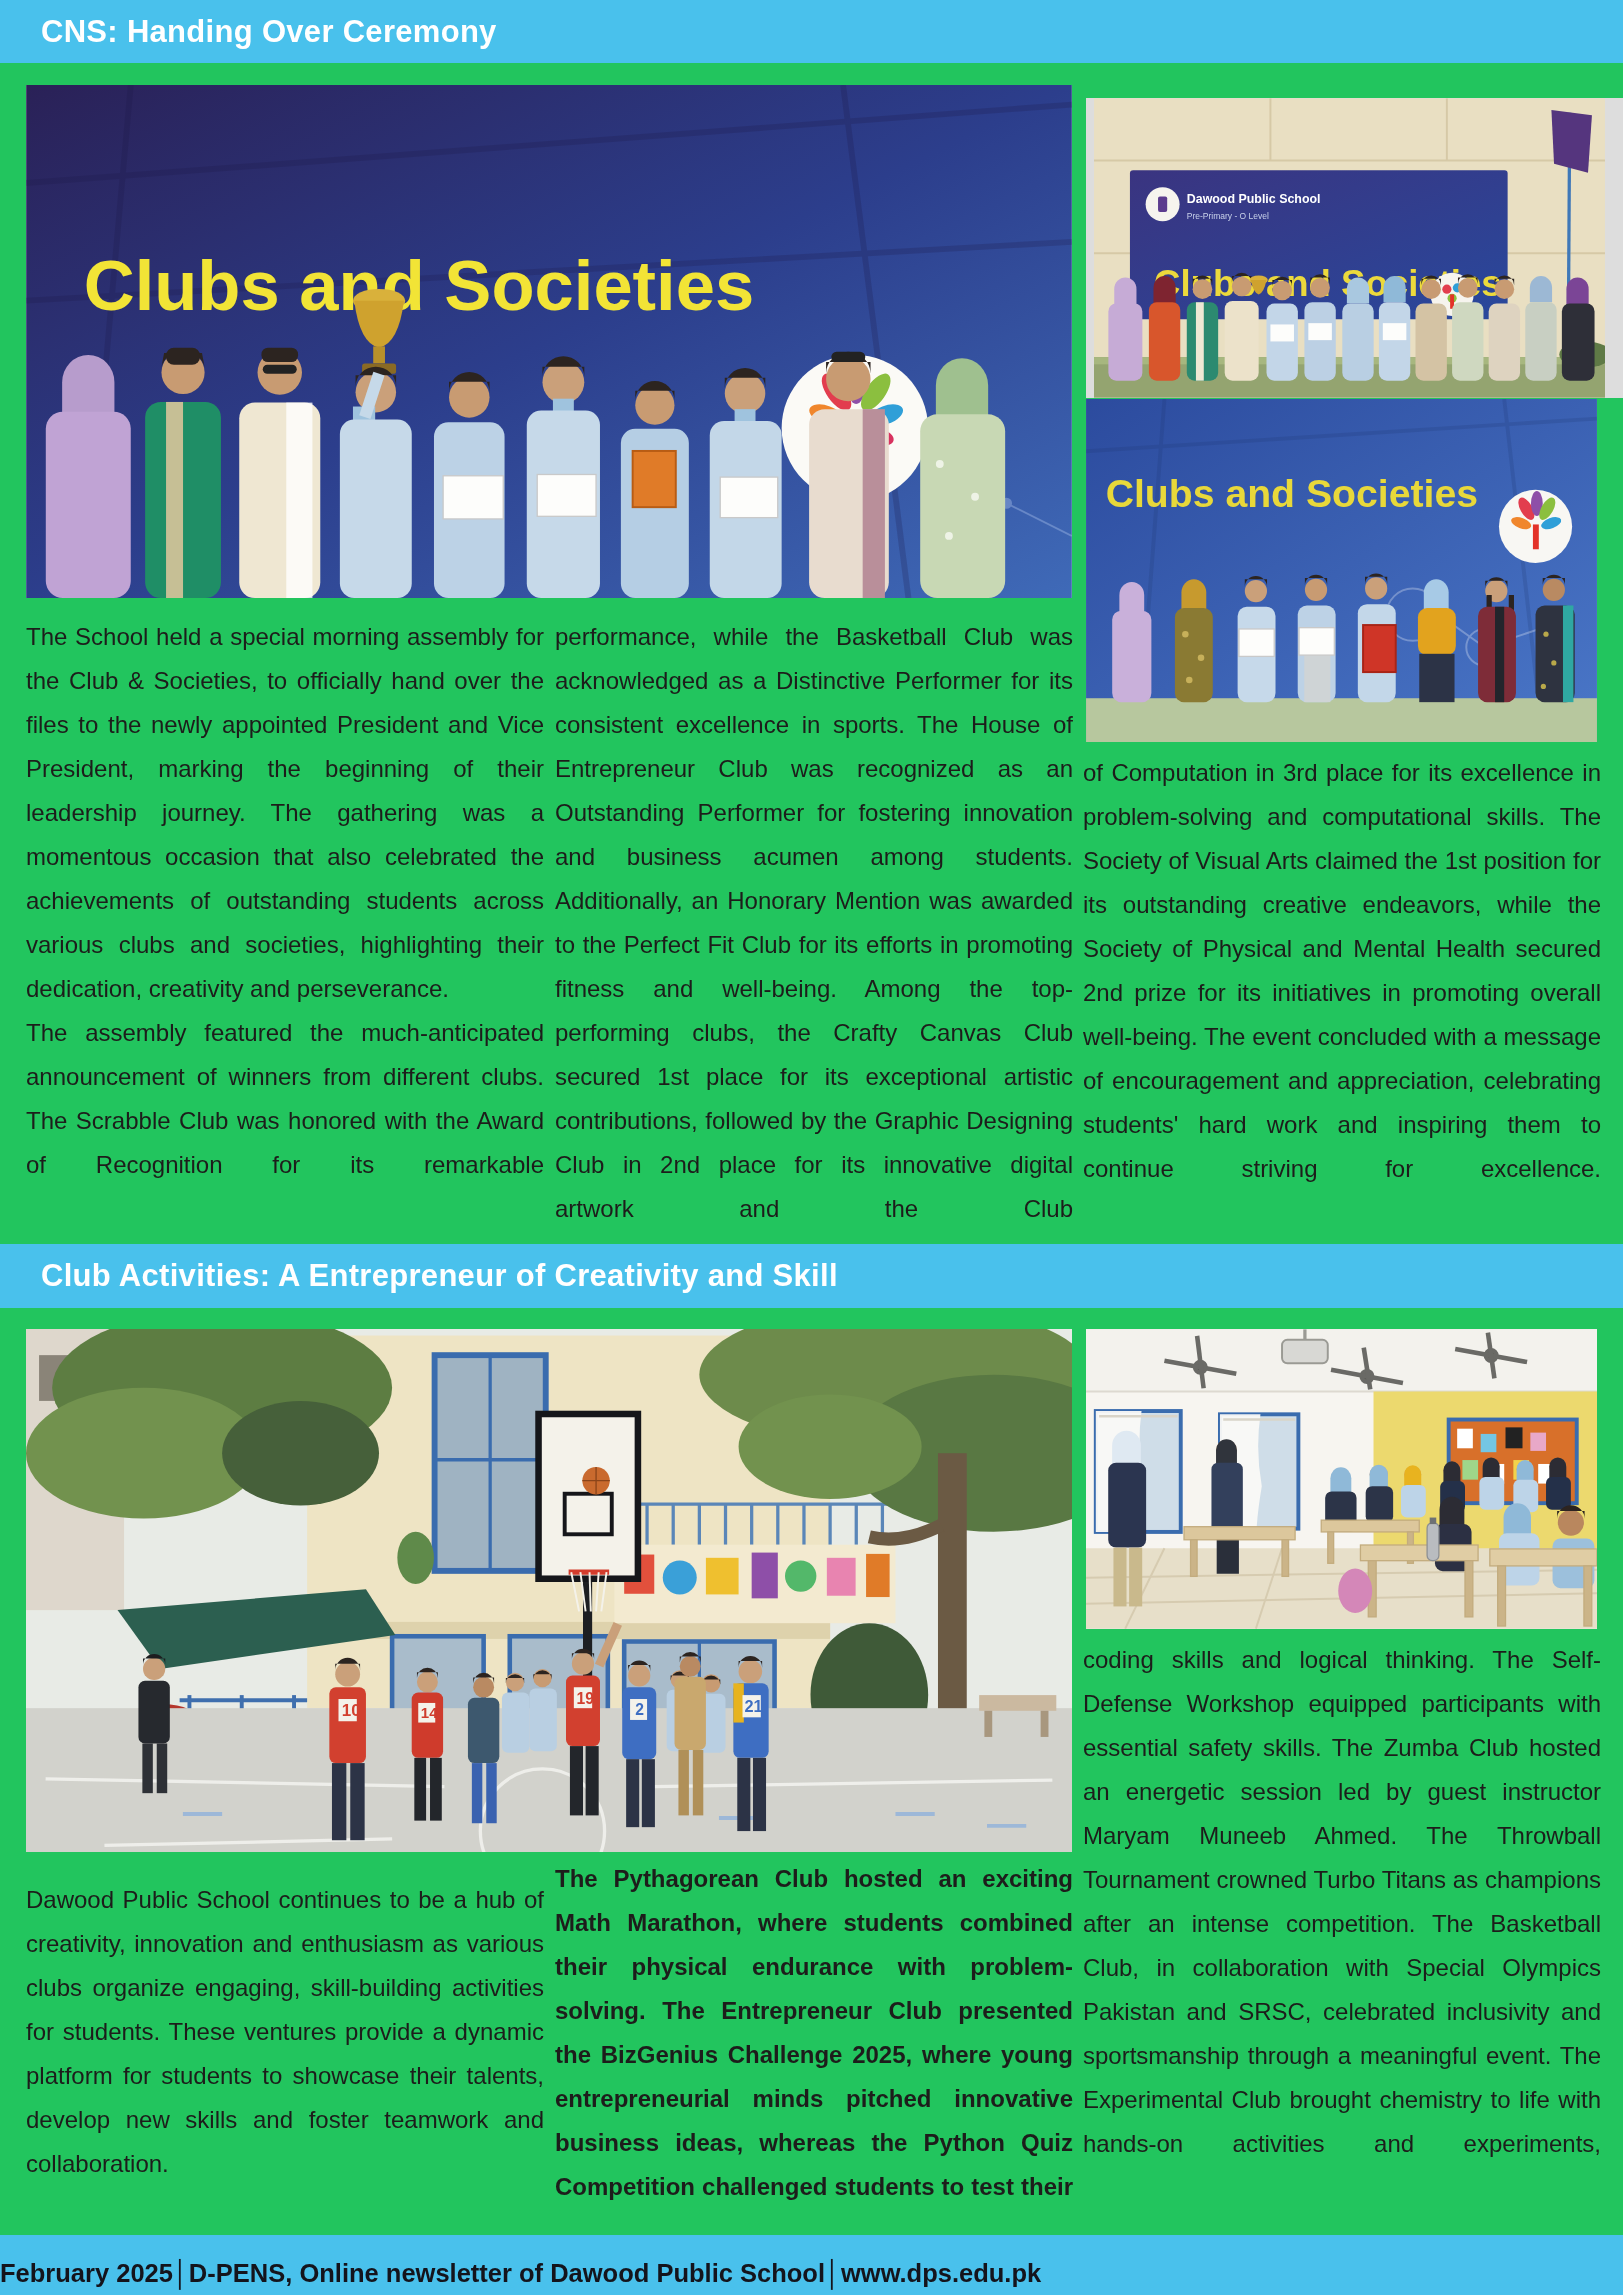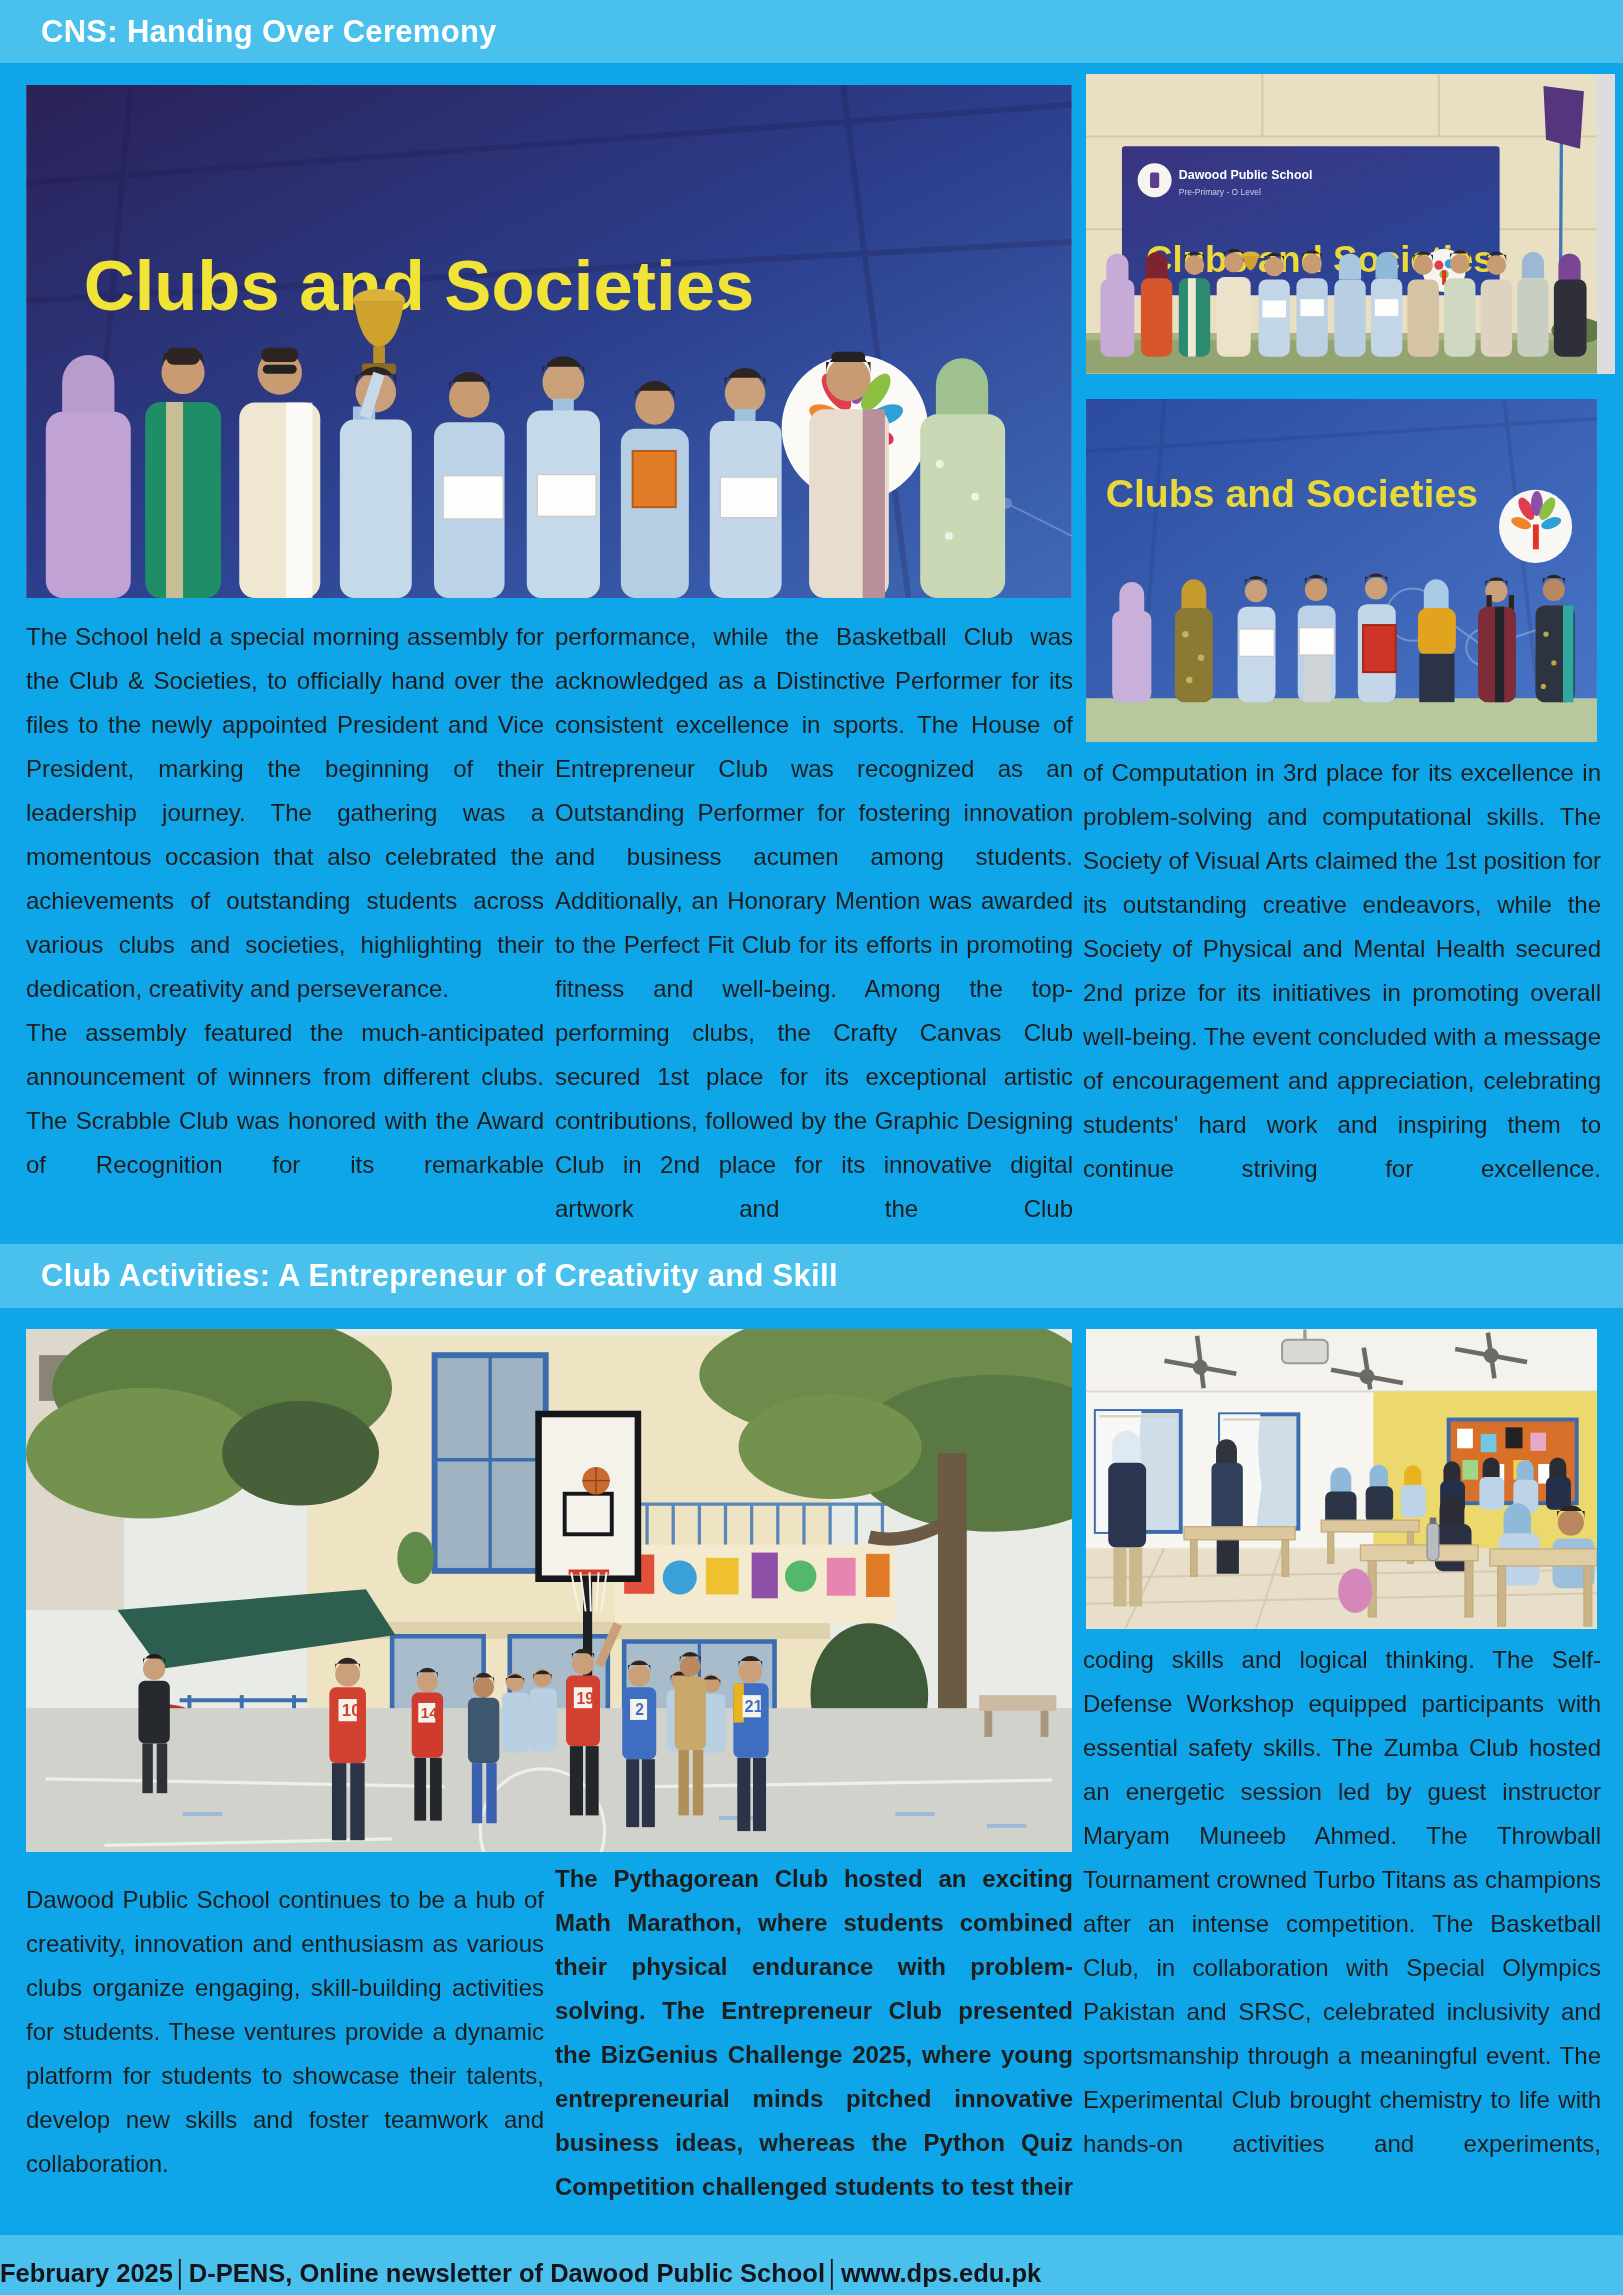--- a/index.html
+++ b/index.html
@@ -1,32 +1,32 @@
 <!DOCTYPE html>
 <html style="font-size:10.5px"><head>
 <meta charset="utf-8">
 <style>
   html,body { margin:0; padding:0; background:#ffffff; }
   #page {
-    position:relative; width:1623px; height:2295px; background:#0ea5e9;
+    position:relative; width:1623px; height:2295px; background:#22c55e;
     font-family:"Liberation Sans", sans-serif; overflow:hidden;
   }
   .bar {
     position:absolute; left:0; width:1623px; background:#49c1ec;
     display:flex; align-items:center; box-sizing:border-box; padding-left:41px;
   }
   .bar .bar-title {
     color:#ffffff; font-weight:bold; font-size:31px; letter-spacing:0.3px;
   }
   #bar1 { top:0; height:63px; }
   #bar2 { top:1244px; height:64px; }
   .photo { position:absolute; overflow:hidden; background:#dddddd; }
   .photo svg { display:block; }
   #photo-main   { left:26px;   top:85px;  width:1046px; height:513px; }
-  #photo-tr     { left:1086px; top:74px;  width:529px;  height:300px; }
+  #photo-tr     { left:1086px; top:98px;  width:529px;  height:300px;padding-left:8px; }
   #photo-mr     { left:1086px; top:399px;  width:511px;  height:343px; }
   #photo-court  { left:26px;   top:1329px; width:1046px; height:523px; }
   #photo-class  { left:1086px; top:1329px; width:511px;  height:300px; }
   .col {
     position:absolute; width:518px; font-size:24px; line-height:44px;
     color:#1d1d1b; text-align:justify; text-justify:inter-word;
   }
   .col p { margin:0; }
   .jlast { text-align-last:justify; }
   #s1c1 { left:26px;   top:615px; }

